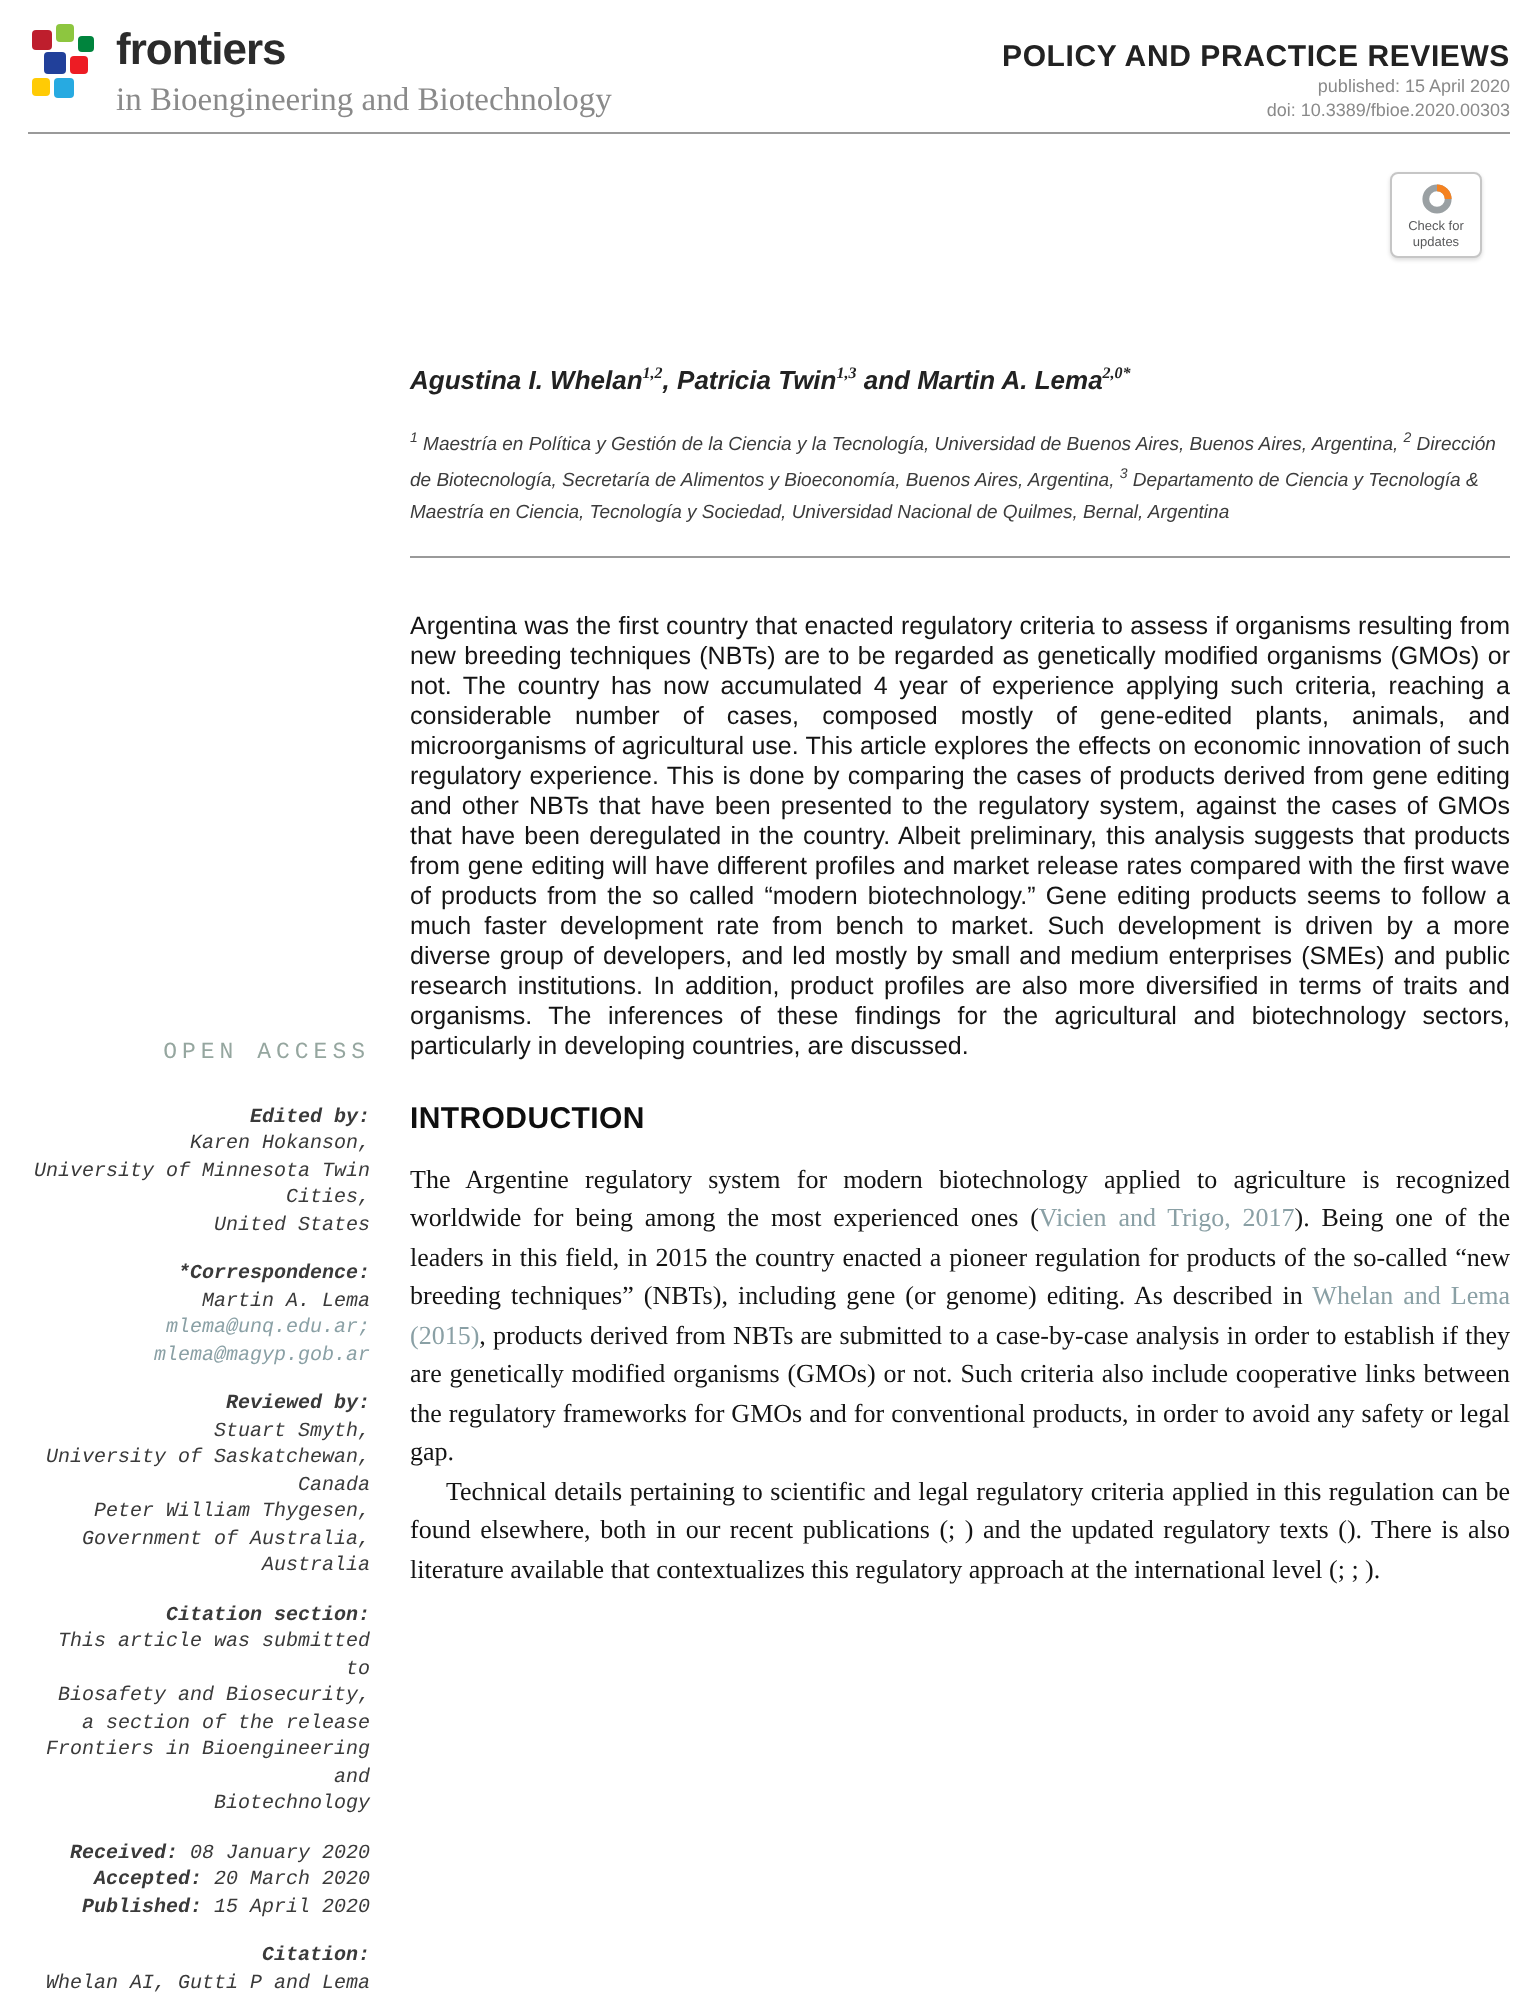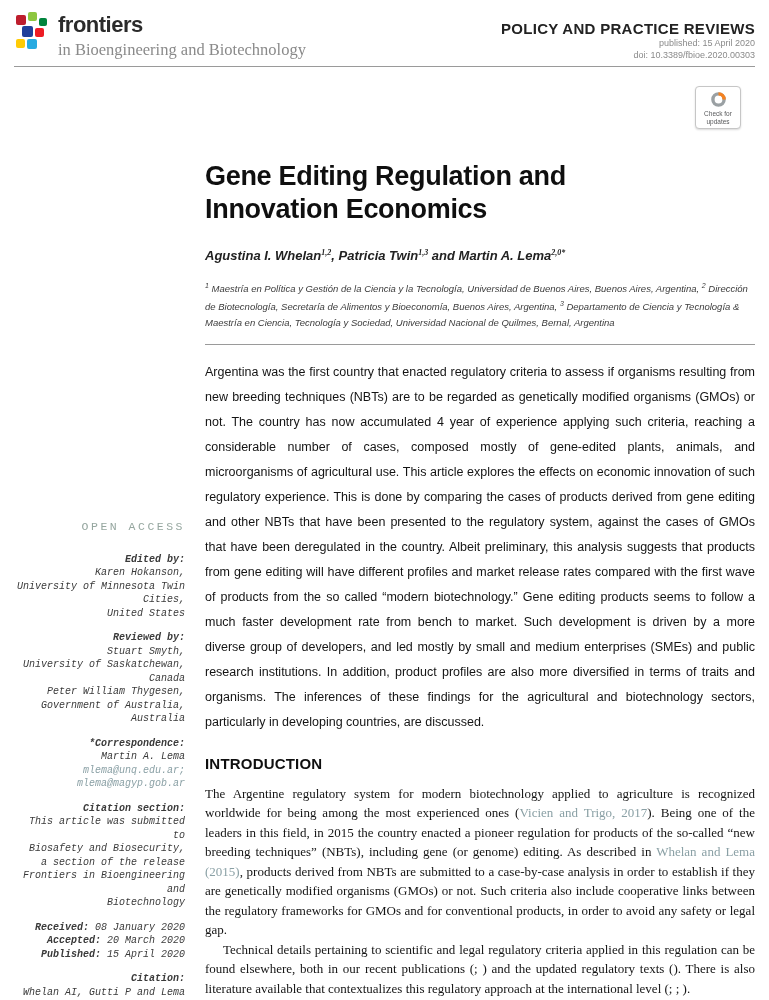--- a/index.html
+++ b/index.html
@@ -34,21 +34,21 @@
   .sb-link { color:var(--link-color,#8aa0a5); cursor:pointer; }
 
   
   .main { position:absolute; top:160px; left:205px; width:550px; }
   .title { font-size:27px; line-height:33px; font-weight:bold; color:#0f0f0f; letter-spacing:-0.3px; }
   .authors { margin-top:22px; font-size:13px; font-weight:bold; font-style:italic; color:#222; }
   .authors sup { font-size:8px; vertical-align:super;font-family:Liberation Serif, serif; }
   .affiliations { margin-top:15px; font-size:9.5px; font-style:italic; line-height:15px; color:#3c3c3c; text-align:left; }
   .affiliations sup { font-size:7px; vertical-align:super; }
   .abstract-rule { margin-top:14px; border-top:1px solid #9a9a9a; }
-  .abstract { margin-top:15px; font-size:12.5px; line-height:25px; text-align:justify; color:#141414; }
+  .abstract { margin-top:27px; font-size:12.5px; line-height:15px; text-align:justify; color:#141414; }
   .keywords { margin-top:12px; font-size:10.5px; font-weight:bold; line-height:14.5px; text-align:justify; color:#141414; }
   .intro-heading { margin-top:20px; font-size:15px; font-weight:bold; letter-spacing:0.2px; color:#0f0f0f; }
   .body-text { margin-top:12px; font-family:"Liberation Serif", serif; font-size:13px; line-height:19.5px;
                text-align:justify; color:#141414; }
   .body-text p.indent { text-indent:18px; }
   .cite { color:var(--link-color,#8aa0a5); cursor:pointer; }
 </style>
 </head>
 <body>
 
@@ -93,31 +93,31 @@
   <aside class="sidebar">
     <div class="open-access">OPEN ACCESS</div>
     <div>
         <div class="sb-block">
           <div class="sb-line"><b>Edited by:</b></div>
           <div class="sb-line">Karen Hokanson,</div>
           <div class="sb-line">University of Minnesota Twin Cities,</div>
           <div class="sb-line">United States</div>
         </div>
         <div class="sb-block">
+          <div class="sb-line"><b>*Correspondence:</b></div>
+          <div class="sb-line">Martin A. Lema</div>
+          <div class="sb-line"><span class="sb-link">mlema@unq.edu.ar;</span></div>
+          <div class="sb-line"><span class="sb-link">mlema@magyp.gob.ar</span></div>
+        </div>
+        <div class="sb-block">
           <div class="sb-line"><b>Reviewed by:</b></div>
           <div class="sb-line">Stuart Smyth,</div>
           <div class="sb-line">University of Saskatchewan, Canada</div>
           <div class="sb-line">Peter William Thygesen,</div>
           <div class="sb-line">Government of Australia, Australia</div>
-        </div>
-        <div class="sb-block">
-          <div class="sb-line"><b>*Correspondence:</b></div>
-          <div class="sb-line">Martin A. Lema</div>
-          <div class="sb-line"><span class="sb-link">mlema@unq.edu.ar;</span></div>
-          <div class="sb-line"><span class="sb-link">mlema@magyp.gob.ar</span></div>
         </div>
         <div class="sb-block">
           <div class="sb-line"><b>Citation section:</b></div>
           <div class="sb-line">This article was submitted to</div>
           <div class="sb-line">Biosafety and Biosecurity,</div>
           <div class="sb-line">a section of the release</div>
           <div class="sb-line">Frontiers in Bioengineering and</div>
           <div class="sb-line">Biotechnology</div>
         </div>
         <div class="sb-block">
@@ -130,24 +130,20 @@
           <div class="sb-line">Whelan AI, Gutti P and Lema MA</div>
           <div class="sb-line">(2020) Gene Editing Regulation</div>
           <div class="sb-line">and Innovation Economics.</div>
           <div class="sb-line">Front. Bioeng. Biotechnol. 8:303.</div>
           <div class="sb-line">doi: 10.3389/fbioe.2020.00303</div>
         </div>
       </div>
   </aside>
 
   <main class="main">
-    <h1 class="title">
-      <span>Gene Editing Regulation and</span><br>
-      <span>Innovation Economics</span>
-    </h1>
     <div class="authors"><span>Agustina I. Whelan</span><sup>1,2</sup>, <span>Patricia Twin</span><sup>1,3</sup> and <span>Martin A. Lema</span><sup>2,0*</sup></div>
     <div class="affiliations"><sup>1</sup> Maestría en Política y Gestión de la Ciencia y la Tecnología, Universidad de Buenos Aires, Buenos Aires, Argentina, <sup>2</sup> Dirección de Biotecnología, Secretaría de Alimentos y Bioeconomía, Buenos Aires, Argentina, <sup>3</sup> Departamento de Ciencia y Tecnología &amp; Maestría en Ciencia, Tecnología y Sociedad, Universidad Nacional de Quilmes, Bernal, Argentina</div>
     <div class="abstract-rule"></div>
     <p class="abstract">Argentina was the first country that enacted regulatory criteria to assess if organisms resulting from new breeding techniques (NBTs) are to be regarded as genetically modified organisms (GMOs) or not. The country has now accumulated 4 year of experience applying such criteria, reaching a considerable number of cases, composed mostly of gene-edited plants, animals, and microorganisms of agricultural use. This article explores the effects on economic innovation of such regulatory experience. This is done by comparing the cases of products derived from gene editing and other NBTs that have been presented to the regulatory system, against the cases of GMOs that have been deregulated in the country. Albeit preliminary, this analysis suggests that products from gene editing will have different profiles and market release rates compared with the first wave of products from the so called “modern biotechnology.” Gene editing products seems to follow a much faster development rate from bench to market. Such development is driven by a more diverse group of developers, and led mostly by small and medium enterprises (SMEs) and public research institutions. In addition, product profiles are also more diversified in terms of traits and organisms. The inferences of these findings for the agricultural and biotechnology sectors, particularly in developing countries, are discussed.</p>
     <h2 class="intro-heading">INTRODUCTION</h2>
     <div class="body-text">
         <p>The Argentine regulatory system for modern biotechnology applied to agriculture is recognized worldwide for being among the most experienced ones (<span class="cite">Vicien and Trigo, 2017</span>). Being one of the leaders in this field, in 2015 the country enacted a pioneer regulation for products of the so-called “new breeding techniques” (NBTs), including gene (or genome) editing. As described in <span class="cite">Whelan and Lema (2015)</span>, products derived from NBTs are submitted to a case-by-case analysis in order to establish if they are genetically modified organisms (GMOs) or not. Such criteria also include cooperative links between the regulatory frameworks for GMOs and for conventional products, in order to avoid any safety or legal gap.</p>
         <p class="indent">Technical details pertaining to scientific and legal regulatory criteria applied in this regulation can be found elsewhere, both in our recent publications (; ) and the updated regulatory texts (). There is also literature available that contextualizes this regulatory approach at the international level (; ; ).</p>
       </div>
   </main>

